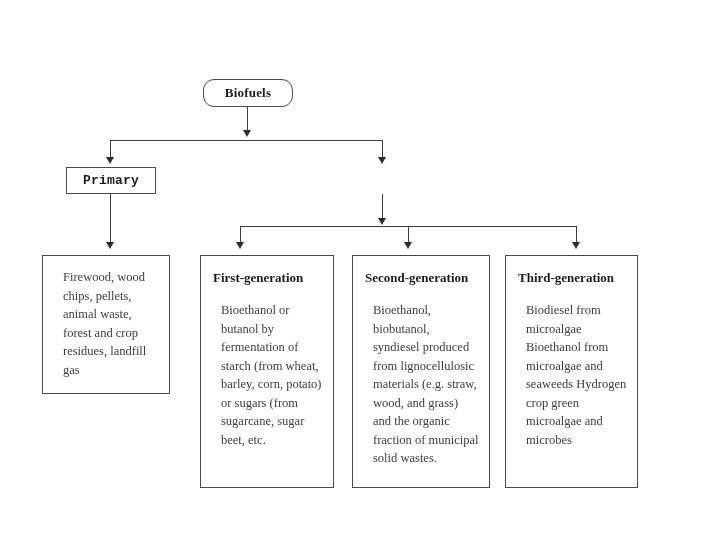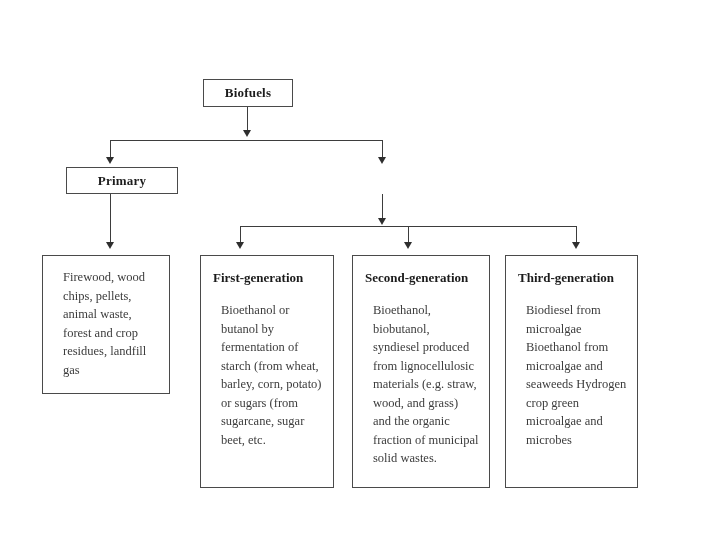--- a/index.html
+++ b/index.html
@@ -28,20 +28,21 @@
     color: #2b2b2b;
   }
   .node-top {
     display: flex;
     align-items: center;
     justify-content: center;
     font-weight: bold;
     font-size: 13px;
     letter-spacing: 0.2px;
     color: #1d1d1d;
+    border-radius: 11px;
   }
   .node-level2 {
     display: flex;
     align-items: center;
     justify-content: center;
     font-weight: bold;
     font-size: 13px;
     letter-spacing: 0.2px;
     color: #1d1d1d;
   }
@@ -94,21 +95,21 @@
 
   <div class="vline" style="left:247px; top:107px; height:26px;"></div>
   <div class="arrow" style="left:243px; top:130px;"></div>
 
   <div class="hline" style="left:110px; top:140px; width:273px;"></div>
   <div class="vline" style="left:110px; top:140px; height:20px;"></div>
   <div class="arrow" style="left:106px; top:157px;"></div>
   <div class="vline" style="left:382px; top:140px; height:20px;"></div>
   <div class="arrow" style="left:378px; top:157px;"></div>
 
-  <div class="node node-level2" style="left:66px; top:167px; width:112px; height:27px;">
+  <div class="node node-level2" style="left:66px; top:167px; width:90px; height:27px;font-family:Liberation Mono, monospace;">
     <span>Primary</span>
   </div>
 
 
   <div class="vline" style="left:110px; top:194px; height:50px;"></div>
   <div class="arrow" style="left:106px; top:242px;"></div>
 
   <div class="vline" style="left:382px; top:194px; height:28px;"></div>
   <div class="arrow" style="left:378px; top:218px;"></div>
 

